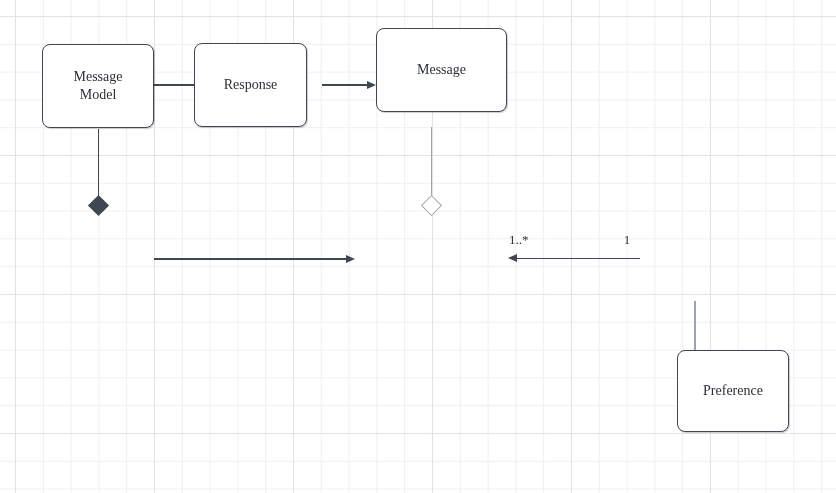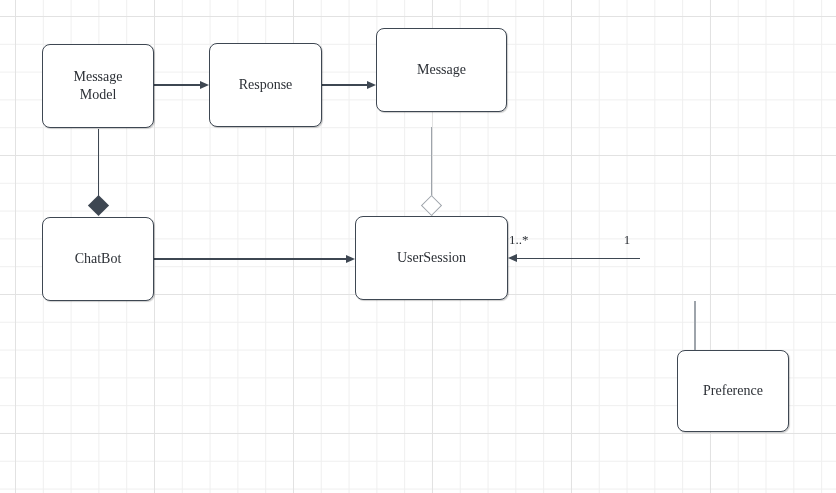--- a/index.html
+++ b/index.html
@@ -79,34 +79,28 @@
   <div class="edge-label" style="left:509px;top:232px">1..*</div>
   <div class="edge-label" style="left:620px;top:232px;width:14px;text-align:center">1</div>
 
   <div class="ln-gray" style="left:693.5px;top:301px;width:2px;height:49px"></div>
 
   <div class="node" style="left:42px;top:44px;width:112px;height:84px">
     <span>Message
 Model</span>
   </div>
 
-  <div class="node" style="left:209px;top:43px;width:113px;height:84px">
+  <div class="node" style="left:194px;top:43px;width:113px;height:84px">
     <span>Response</span>
   </div>
 
   <div class="node" style="left:376px;top:28px;width:131px;height:84px">
     <span>Message</span>
   </div>
 
-  <div class="node" style="left:42px;top:217px;width:112px;height:84px">
-    <span>ChatBot</span>
-  </div>
 
-  <div class="node" style="left:355px;top:216px;width:153px;height:84px">
-    <span>UserSession</span>
-  </div>
 
 
   <div class="node" style="left:677px;top:350px;width:112px;height:82px">
     <span>Preference</span>
   </div>
 
 </div>
 
 </body></html>

